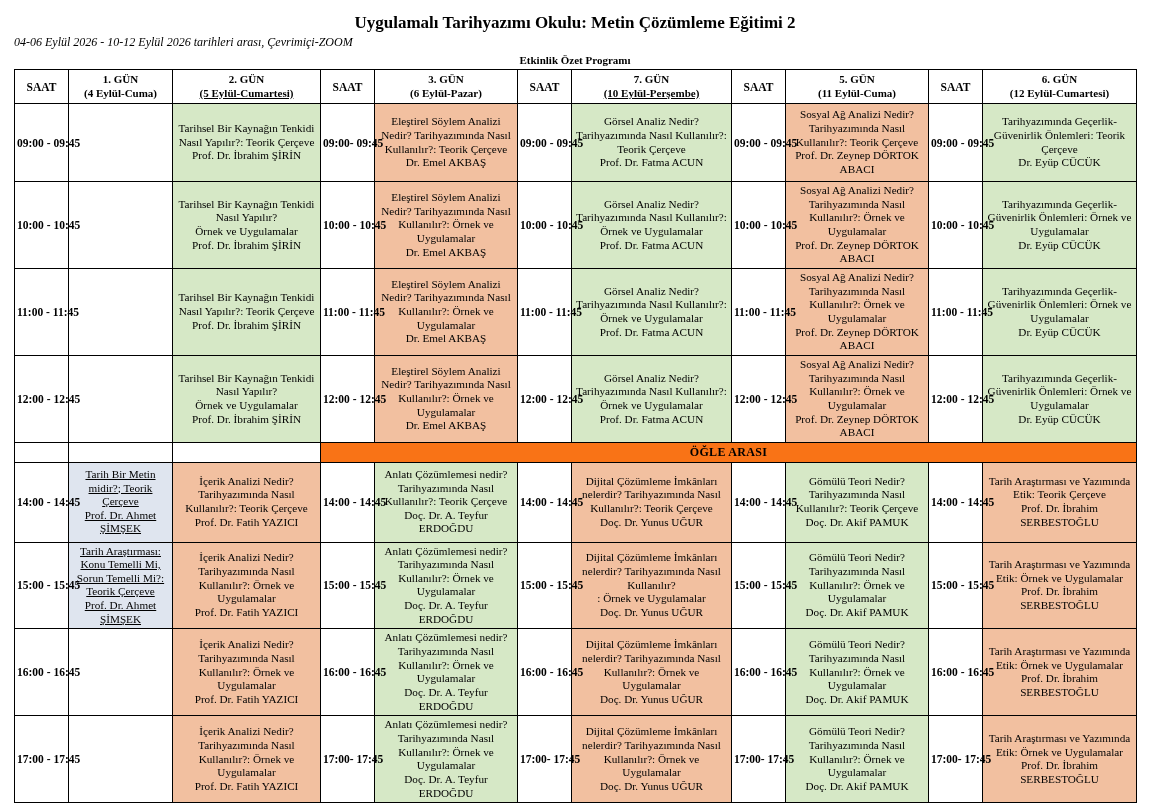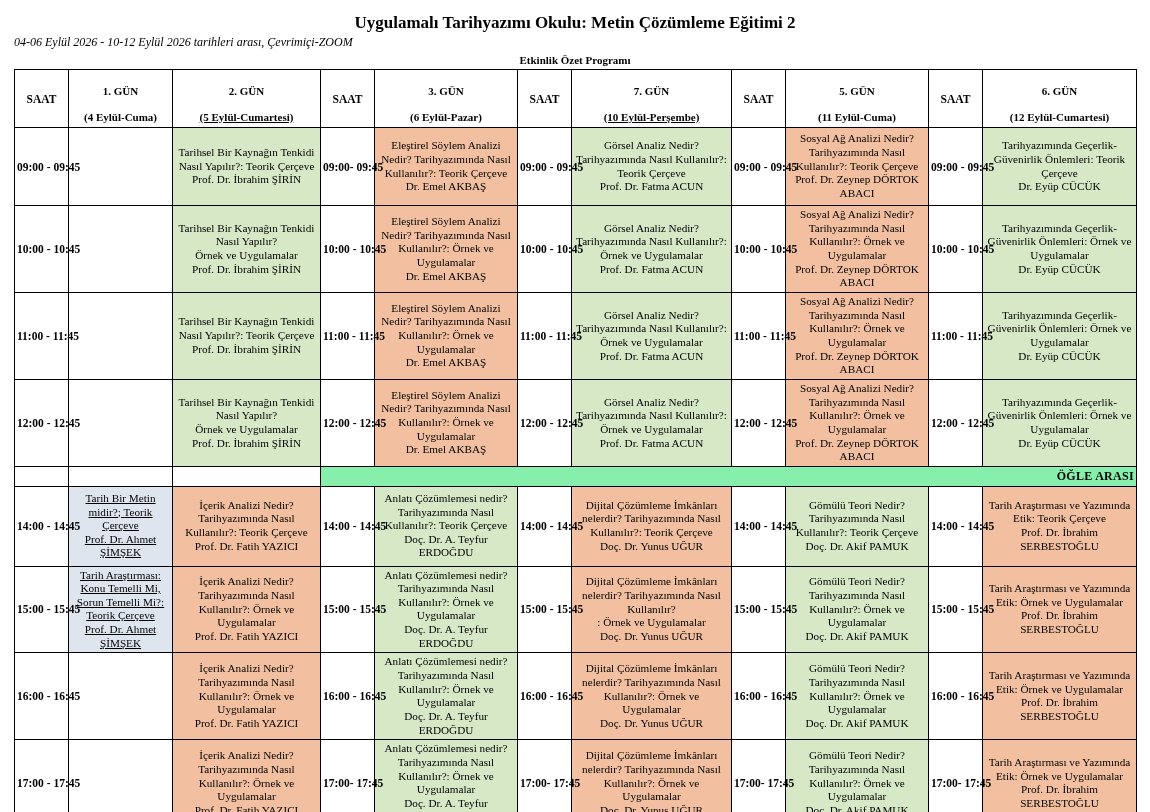--- a/index.html
+++ b/index.html
@@ -31,30 +31,30 @@
     vertical-align:middle;
     text-align:center;
     padding:2px 2px;
     font-size:11.2px;
     line-height:1.22;
   }
   thead th{
     font-weight:bold;font-size:11.5px;padding:3px 2px;
     background:#ffffff;
   }
-  th .day-sub{font-weight:bold;font-size:11px;display:block;margin-top:12px;}
+  th .day-sub{font-weight:bold;font-size:11px;display:block;}
   .hour{
     font-weight:bold;font-size:11.5px;white-space:nowrap;
   }
   .c-green{background:#d6e8c6;}
   .c-orange{background:#f2c0a0;}
   .c-blue{background:#dfe5ef;text-decoration:underline;}
   .c-white{background:#ffffff;}
   .lunch{
-    font-weight:bold;font-size:12px;background:#86efac;letter-spacing:.3px;text-align:right;
+    font-weight:bold;font-size:12px;background:#f97316;letter-spacing:.3px;
   }
   .u{text-decoration:underline;}
 </style>
 </head>
 <body>
 
 <div class="page">
 
   <div class="title">Uygulamalı Tarihyazımı Okulu: Metin Çözümleme Eğitimi 2</div>
   <div class="subtitle">04-06 Eylül 2026 - 10-12 Eylül 2026 tarihleri arası, Çevrimiçi-ZOOM</div>

